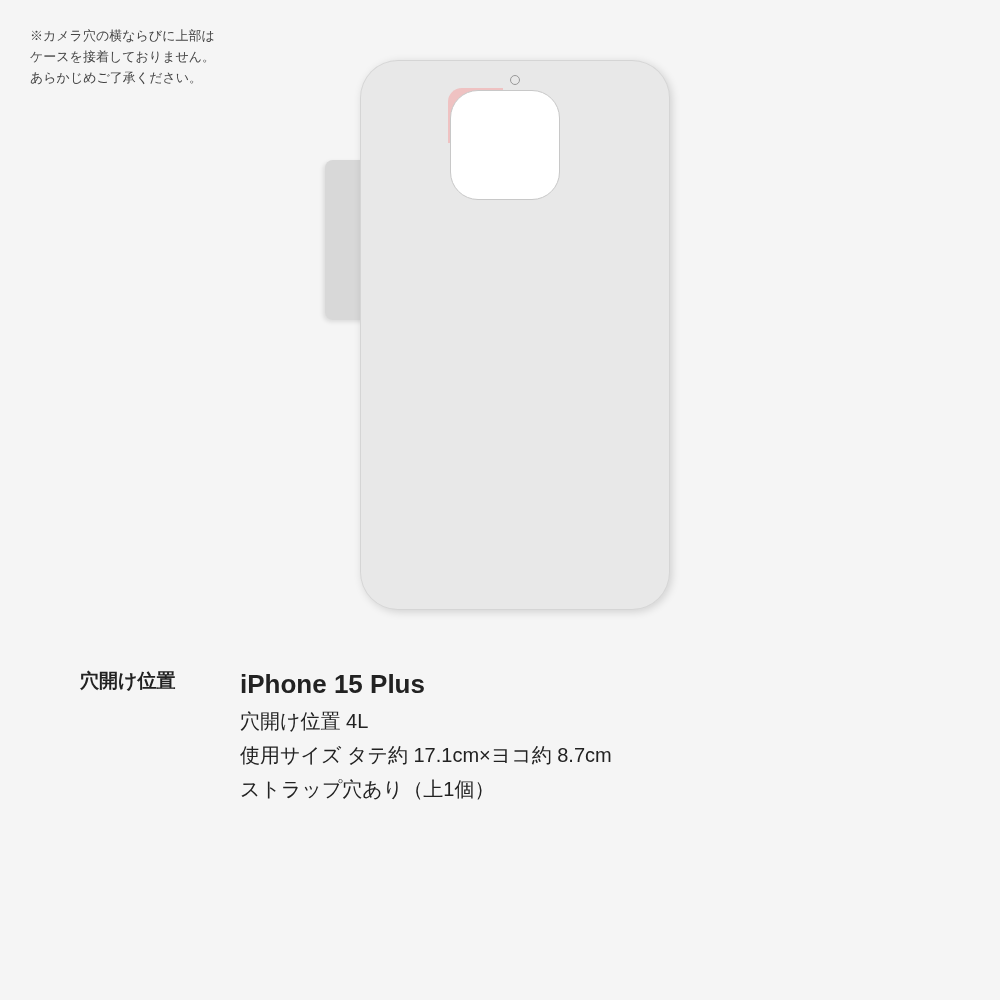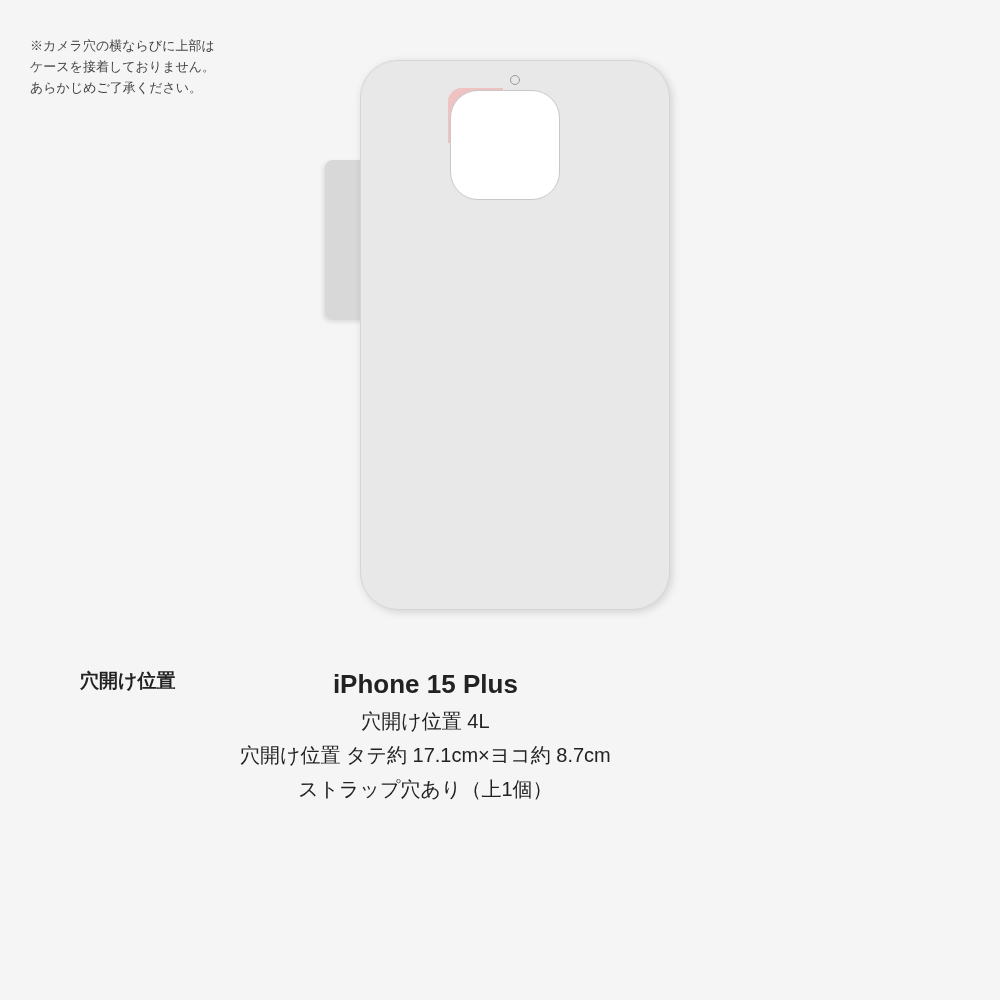--- a/index.html
+++ b/index.html
@@ -103,21 +103,21 @@
       height: 160px;
       background-color: #d8d8d8;
       border-radius: 8px 0 0 8px;
       box-shadow: -2px 2px 4px rgba(0,0,0,0.1);
     }
 
     
     .note-text {
       position: absolute;
       left: 30px;
-      top: 36px;
+      top: 26px;
       width: 190px;
       font-size: 13px;
       line-height: 1.6;
       color: #444;
     }
 
     
     .info-section {
       width: 100%;
       padding: 20px 60px 20px 80px;
@@ -142,21 +142,20 @@
       font-weight: bold;
       color: #222;
       min-width: 160px;
       flex-shrink: 0;
     }
 
     .info-content {
       display: flex;
       flex-direction: column;
       gap: 4px;
-      align-items: center;
     }
 
     .info-model {
       font-size: 26px;
       font-weight: bold;
       color: #222;
       line-height: 1.3;
     }
 
     .info-detail {
@@ -196,21 +195,21 @@
     <div class="info-table">
 
       <div class="info-row">
         <div class="info-label">穴開け位置</div>
         <div class="info-content">
 
           <div class="info-model">iPhone 15 Plus</div>
 
           <div class="info-detail">穴開け位置 4L</div>
 
-          <div class="info-detail">穴開け位置 タテ約 17.1cm×ヨコ約 8.7cm</div>
+          <div class="info-detail">使用サイズ タテ約 17.1cm×ヨコ約 8.7cm</div>
 
 
           <div class="info-detail">ストラップ穴あり（上1個）</div>
 
         </div>
       </div>
 
     </div>
   </div>
 

